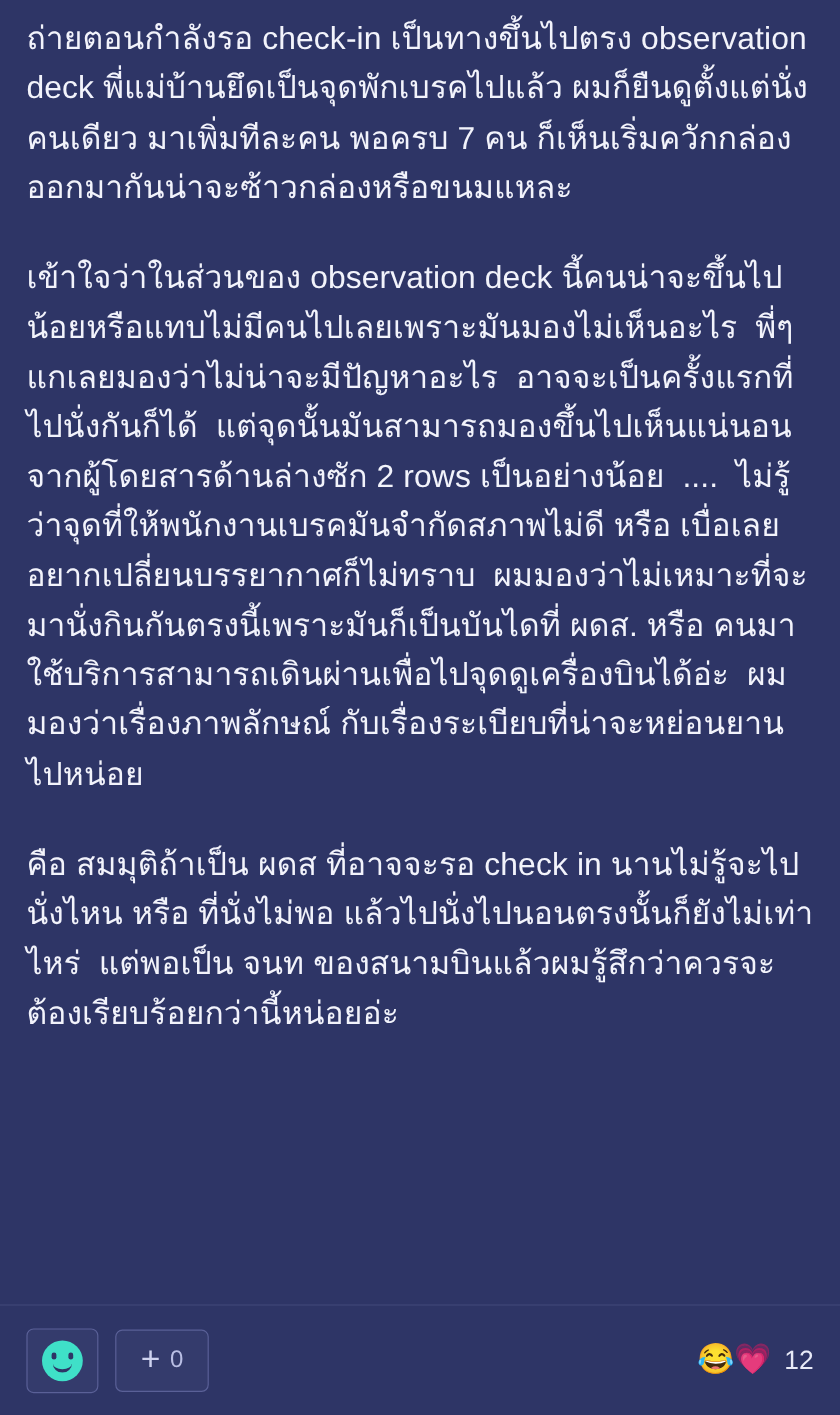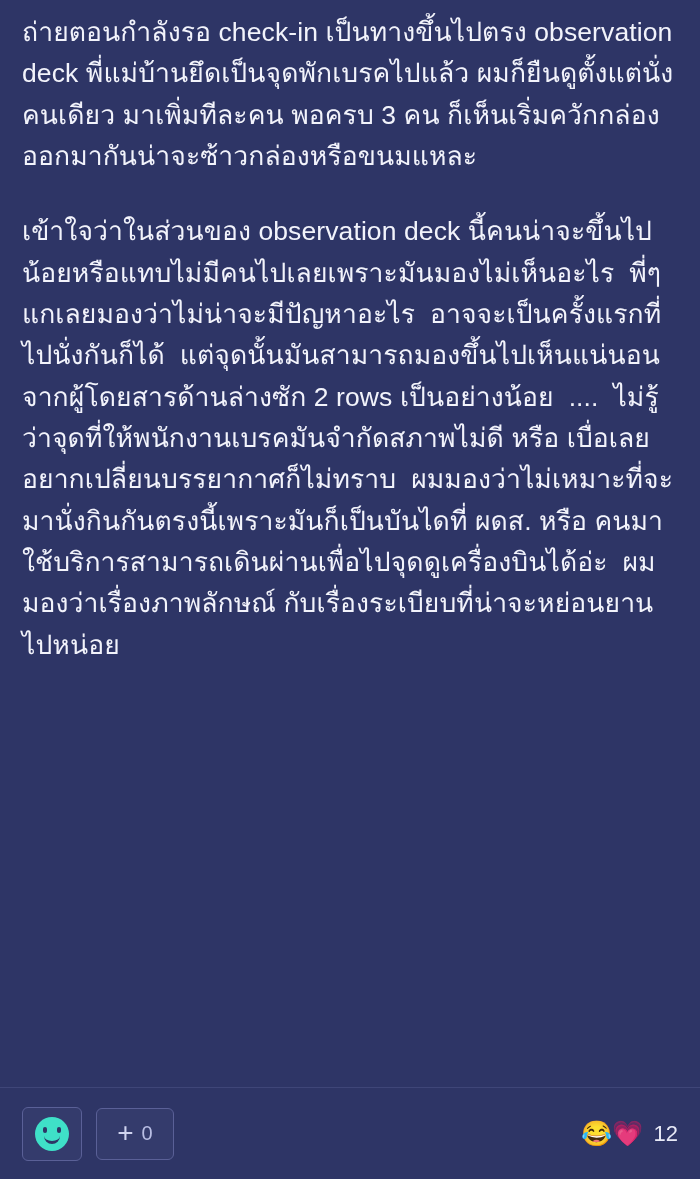--- a/index.html
+++ b/index.html
@@ -140,22 +140,23 @@
     margin-left: 6px;
     text-align: center;
   }
 </style>
 </head>
 <body>
 
 <div class="post">
 
   <div class="post-body">
-    <p class="para">ถ่ายตอนกำลังรอ check-in เป็นทางขึ้นไปตรง observation deck พี่แม่บ้านยึดเป็นจุดพักเบรคไปแล้ว ผมก็ยืนดูตั้งแต่นั่งคนเดียว มาเพิ่มทีละคน พอครบ 3 คน ก็เห็นเริ่มควักกล่องออกมากันน่าจะซ้าวกล่องหรือขนมแหละ</p>
+    <p class="para">ถ่ายตอนกำลังรอ check-in เป็นทางขึ้นไปตรง observation deck พี่แม่บ้านยึดเป็นจุดพักเบรคไปแล้ว ผมก็ยืนดูตั้งแต่นั่งคนเดียว มาเพิ่มทีละคน พอครบ 7 คน ก็เห็นเริ่มควักกล่องออกมากันน่าจะซ้าวกล่องหรือขนมแหละ</p>
     <p class="para">เข้าใจว่าในส่วนของ observation deck นี้คนน่าจะขึ้นไปน้อยหรือแทบไม่มีคนไปเลยเพราะมันมองไม่เห็นอะไร  พี่ๆแกเลยมองว่าไม่น่าจะมีปัญหาอะไร  อาจจะเป็นครั้งแรกที่ไปนั่งกันก็ได้  แต่จุดนั้นมันสามารถมองขึ้นไปเห็นแน่นอนจากผู้โดยสารด้านล่างซัก 2 rows เป็นอย่างน้อย  ....  ไม่รู้ว่าจุดที่ให้พนักงานเบรคมันจำกัดสภาพไม่ดี หรือ เบื่อเลยอยากเปลี่ยนบรรยากาศก็ไม่ทราบ  ผมมองว่าไม่เหมาะที่จะมานั่งกินกันตรงนี้เพราะมันก็เป็นบันไดที่ ผดส. หรือ คนมาใช้บริการสามารถเดินผ่านเพื่อไปจุดดูเครื่องบินได้อ่ะ  ผมมองว่าเรื่องภาพลักษณ์ กับเรื่องระเบียบที่น่าจะหย่อนยานไปหน่อย</p>
+    <p class="para">คือ สมมุติถ้าเป็น ผดส ที่อาจจะรอ check in นานไม่รู้จะไปนั่งไหน หรือ ที่นั่งไม่พอ แล้วไปนั่งไปนอนตรงนั้นก็ยังไม่เท่าไหร่  แต่พอเป็น จนท ของสนามบินแล้วผมรู้สึกว่าควรจะต้องเรียบร้อยกว่านี้หน่อยอ่ะ</p>
   </div>
 
   <div class="footer">
 
     <div class="reaction-btn">
       <span class="smiley"></span>
     </div>
 
     <div class="add-btn">
       <span class="plus-icon">+</span>

